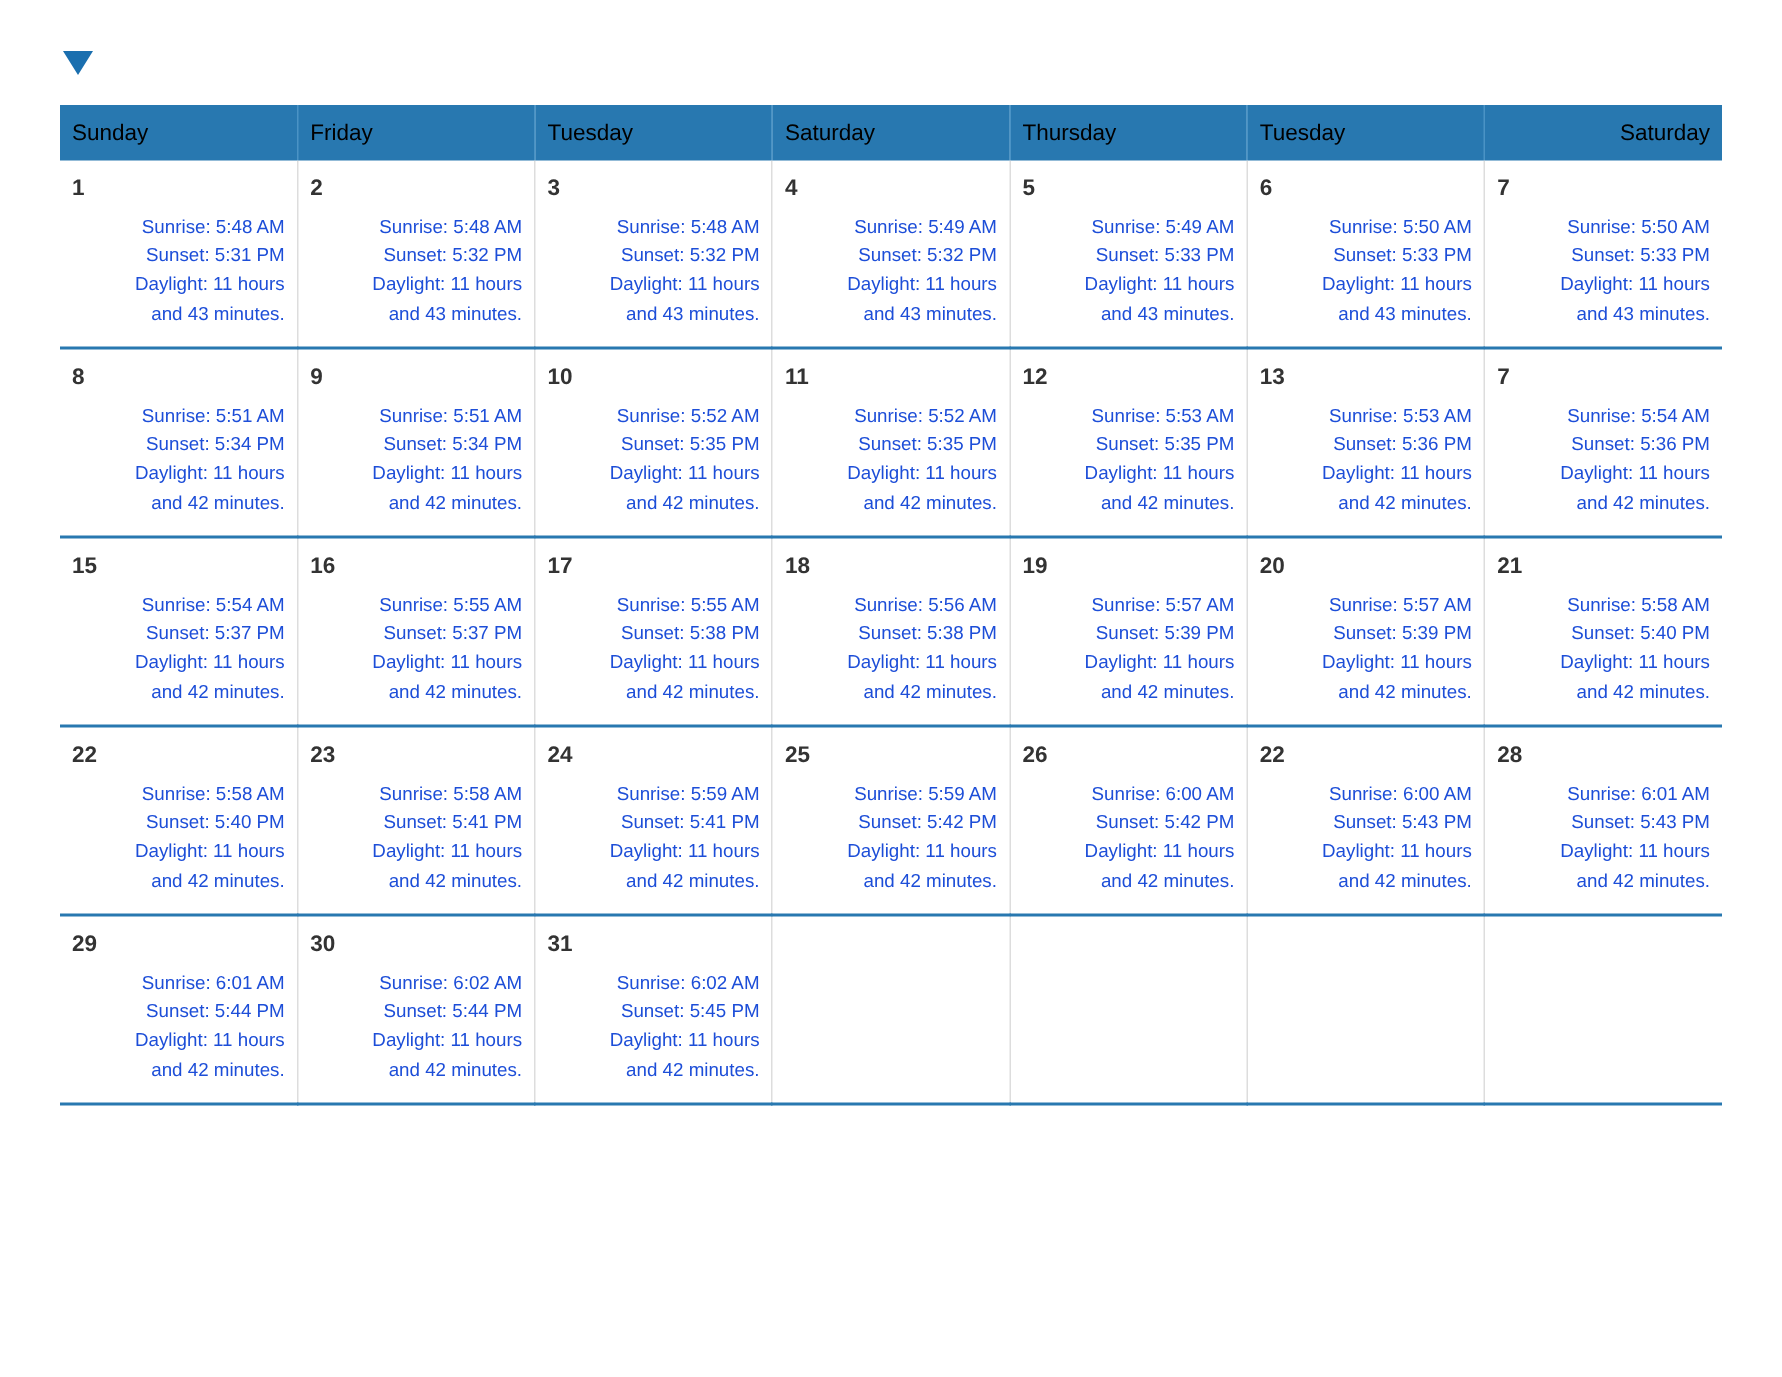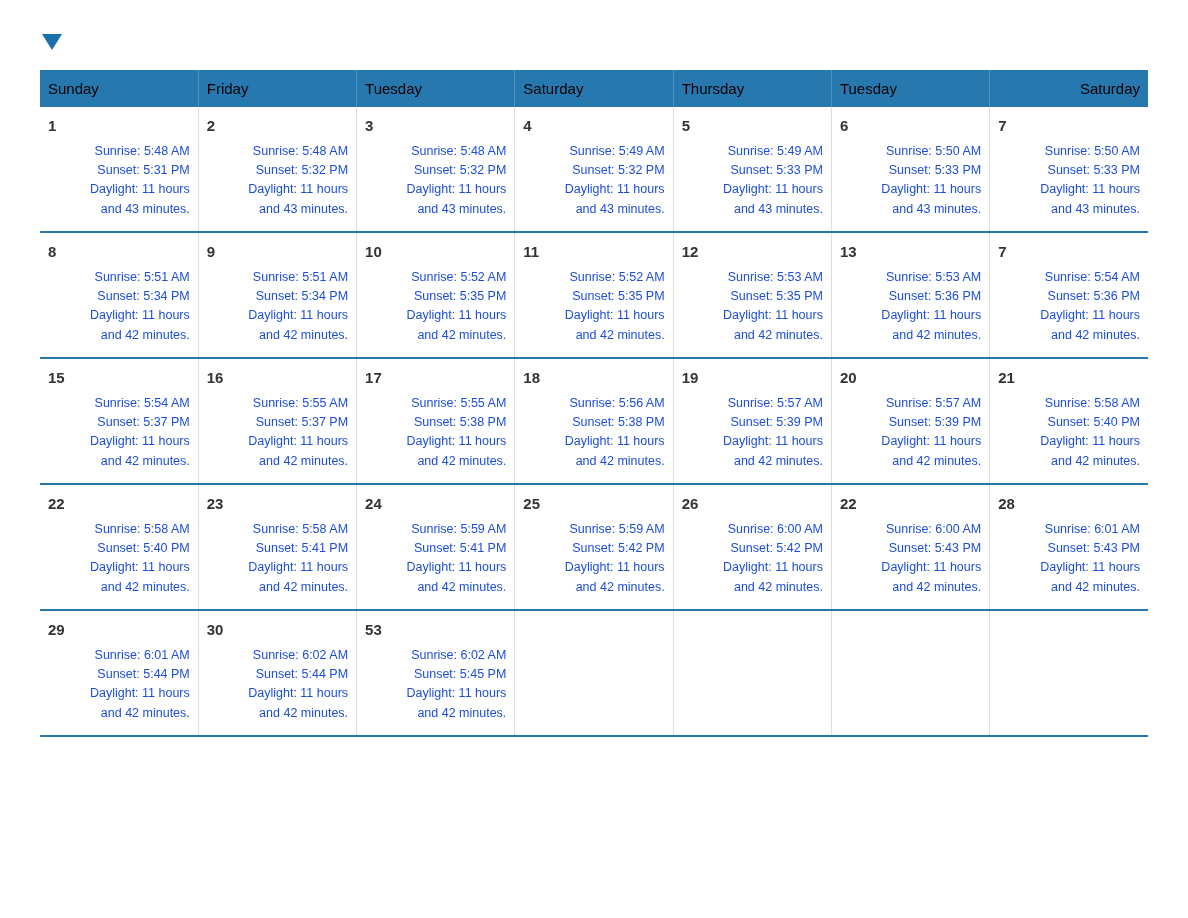--- a/index.html
+++ b/index.html
@@ -258,21 +258,21 @@
       <tr>
         <td>
           <span class="day-number">29</span>
           <div class="day-info">Sunrise: 6:01 AM<br>Sunset: 5:44 PM<br>Daylight: 11 hours<br>and 42 minutes.</div>
         </td>
         <td>
           <span class="day-number">30</span>
           <div class="day-info">Sunrise: 6:02 AM<br>Sunset: 5:44 PM<br>Daylight: 11 hours<br>and 42 minutes.</div>
         </td>
         <td>
-          <span class="day-number">53</span>
+          <span class="day-number">31</span>
           <div class="day-info">Sunrise: 6:02 AM<br>Sunset: 5:45 PM<br>Daylight: 11 hours<br>and 42 minutes.</div>
         </td>
         <td class="empty-cell"></td>
         <td class="empty-cell"></td>
         <td class="empty-cell"></td>
         <td class="empty-cell"></td>
       </tr>
     </tbody>
 </table>
 

